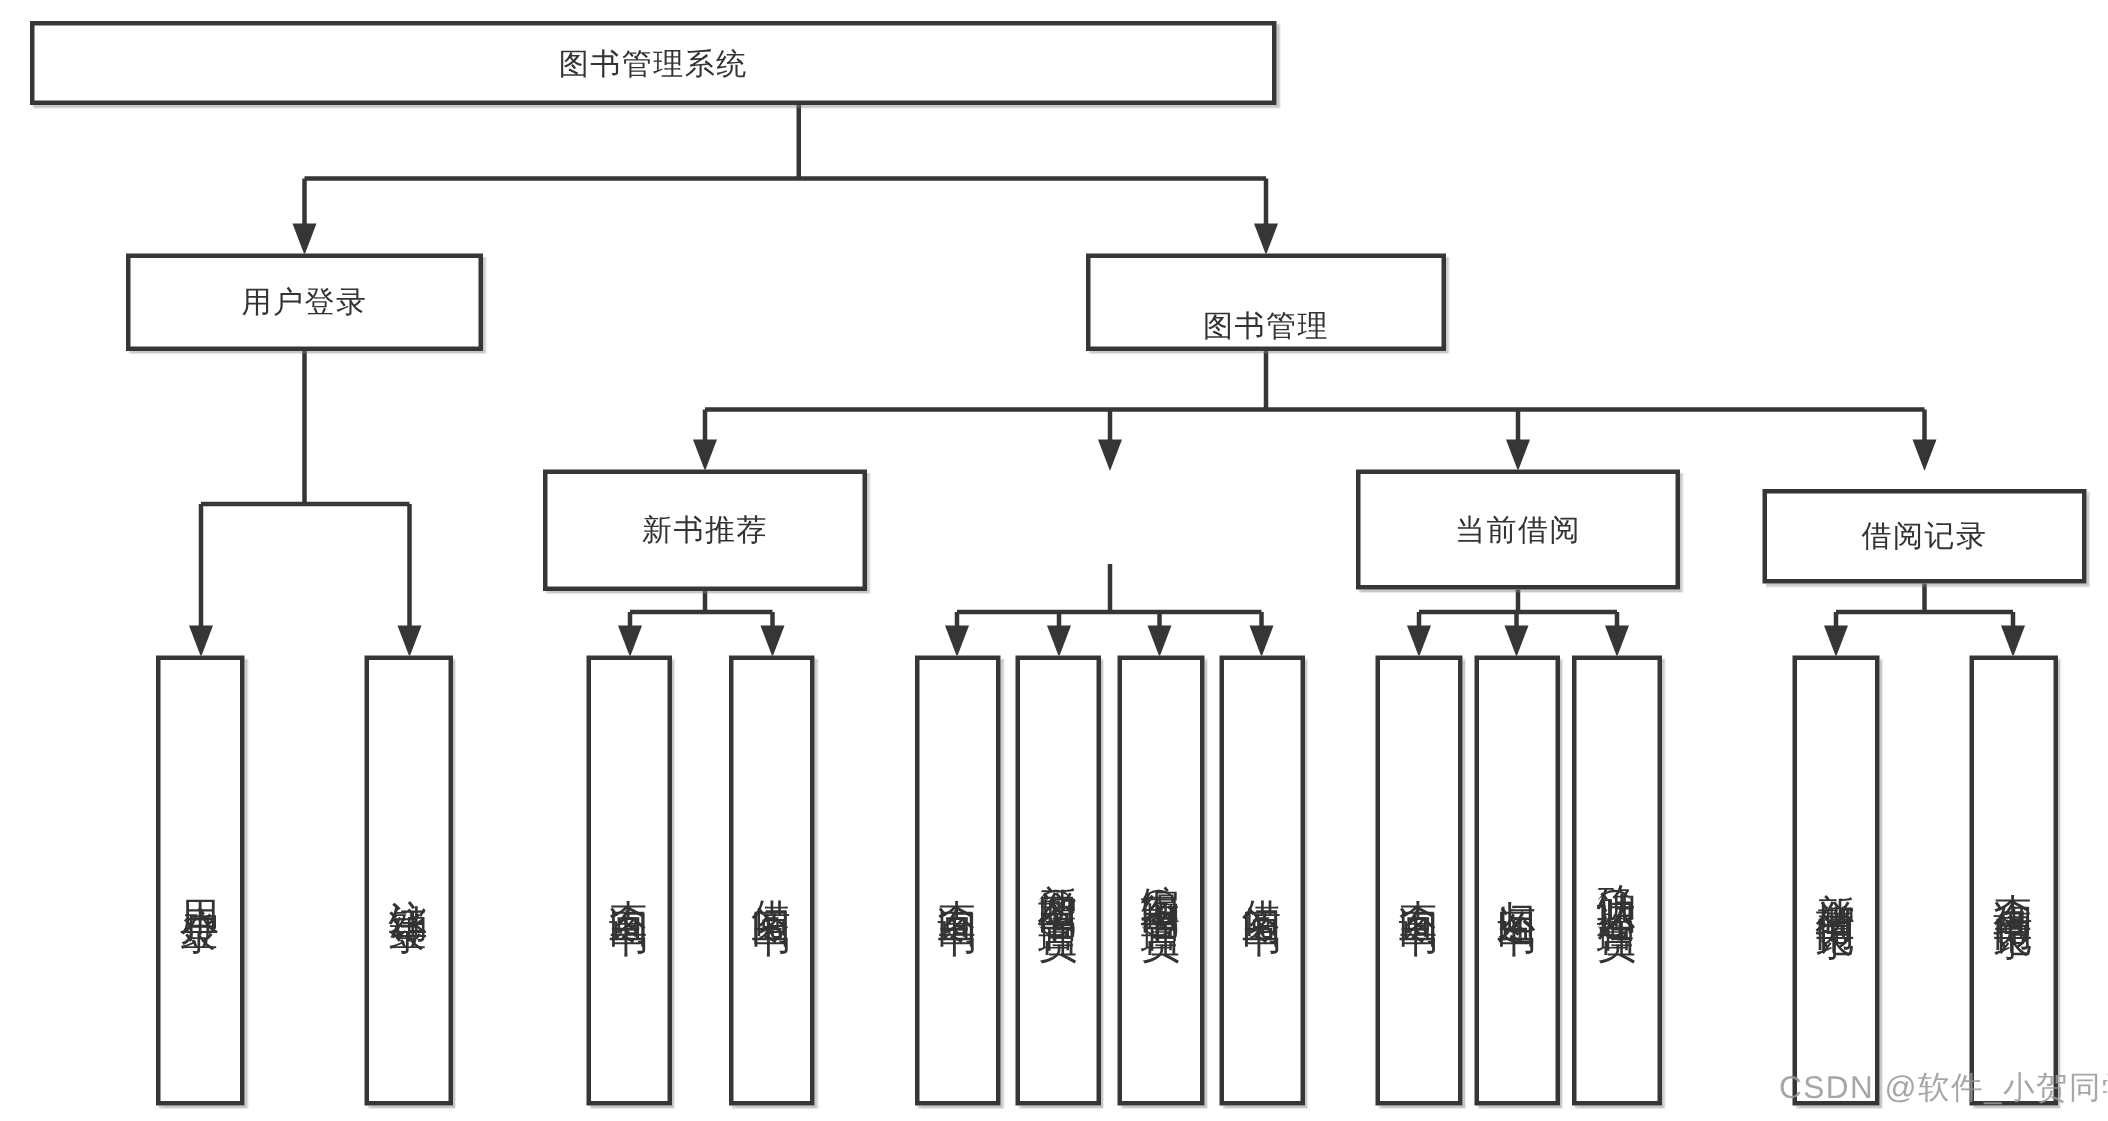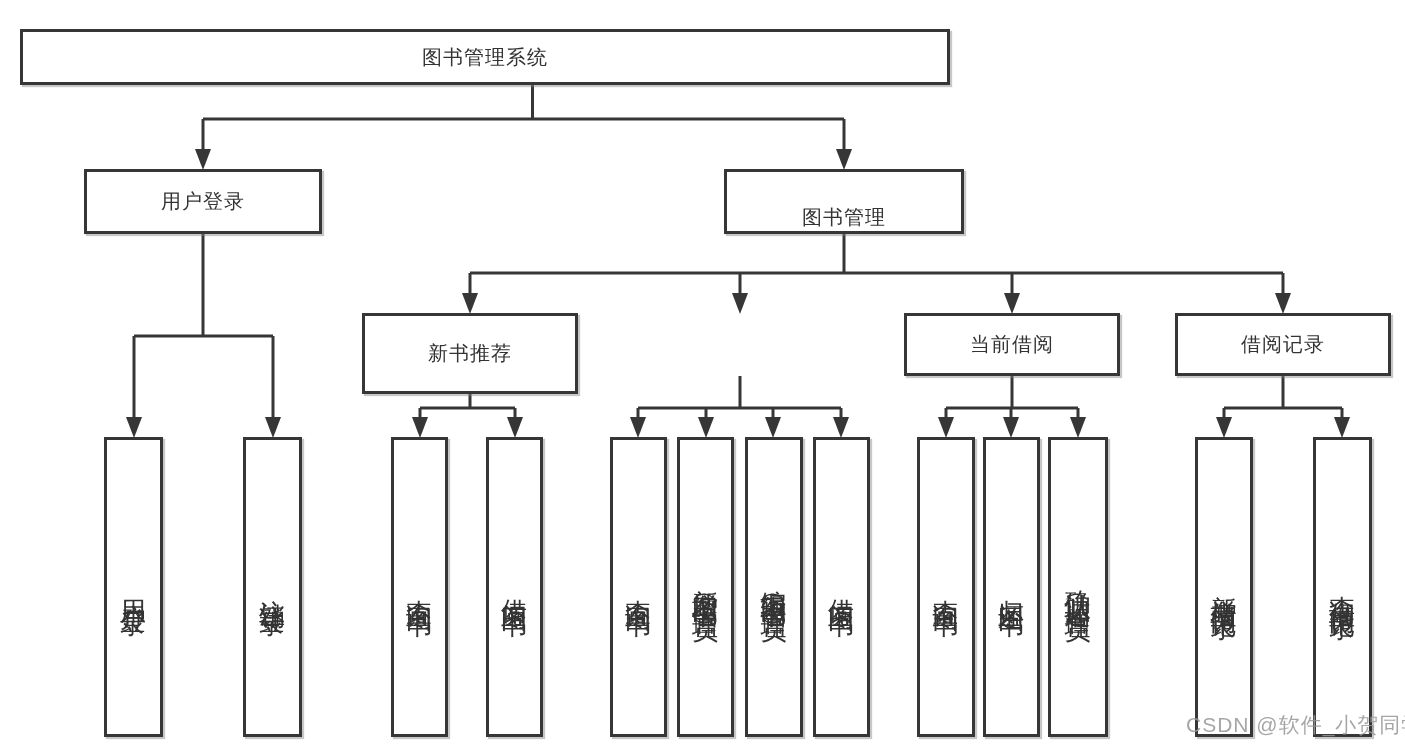--- a/index.html
+++ b/index.html
@@ -98,38 +98,38 @@
     <g>
       <path d="M1283,376 V408"></path>
       <path d="M1224,408 H1342"></path>
       <path d="M1224,408 V433"></path>
       <path d="M1342,408 V433"></path>
       <polygon points="1216,417 1232,417 1224,438" fill="#363636" stroke="none"></polygon>
       <polygon points="1334,417 1350,417 1342,438" fill="#363636" stroke="none"></polygon>
     </g>
   </svg>
 
-  <div class="node" style="left:20px;top:29px;width:930px;height:56px;">
+  <div class="node" style="left:20px;top:14px;width:831px;height:56px;">
     <span class="h-label">图书管理系统</span>
   </div>
 
   <div class="node" style="left:84px;top:169px;width:238px;height:65px;">
     <span class="h-label">用户登录</span>
   </div>
   <div class="node" style="left:724px;top:169px;width:240px;height:65px;align-items:flex-end;">
     <span class="h-label">图书管理</span>
   </div>
 
   <div class="node" style="left:362px;top:313px;width:216px;height:81px;">
     <span class="h-label">新书推荐</span>
   </div>
-  <div class="node" style="left:904px;top:313px;width:216px;height:63px;">
+  <div class="node" style="left:904px;top:313px;width:216px;height:80px;">
     <span class="h-label">当前借阅</span>
   </div>
-  <div class="node" style="left:1175px;top:313px;width:216px;height:63px;">
+  <div class="node" style="left:1175px;top:326px;width:216px;height:63px;">
     <span class="h-label">借阅记录</span>
   </div>
 
   <div class="node" style="left:104px;top:437px;width:59px;height:300px;">
     <span class="v-label">用户登录</span>
   </div>
   <div class="node" style="left:243px;top:437px;width:59px;height:300px;">
     <span class="v-label">注销登录</span>
   </div>
 

